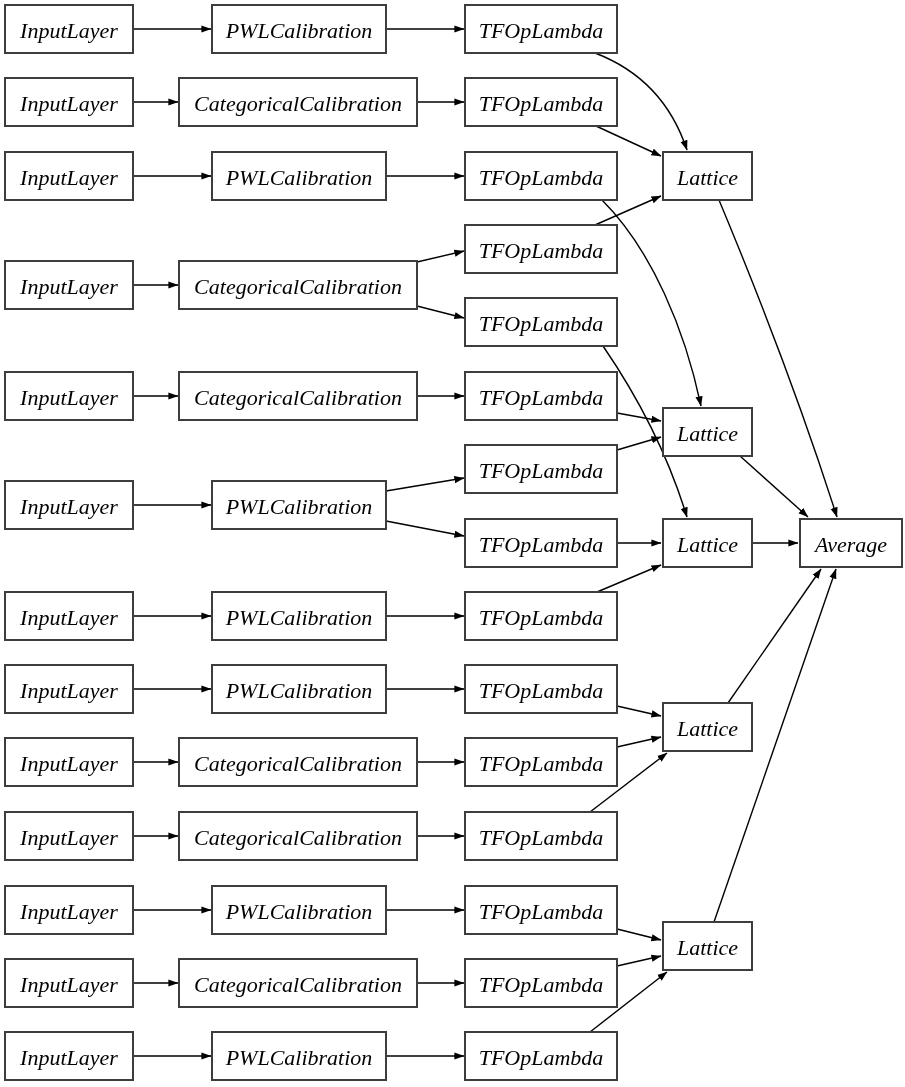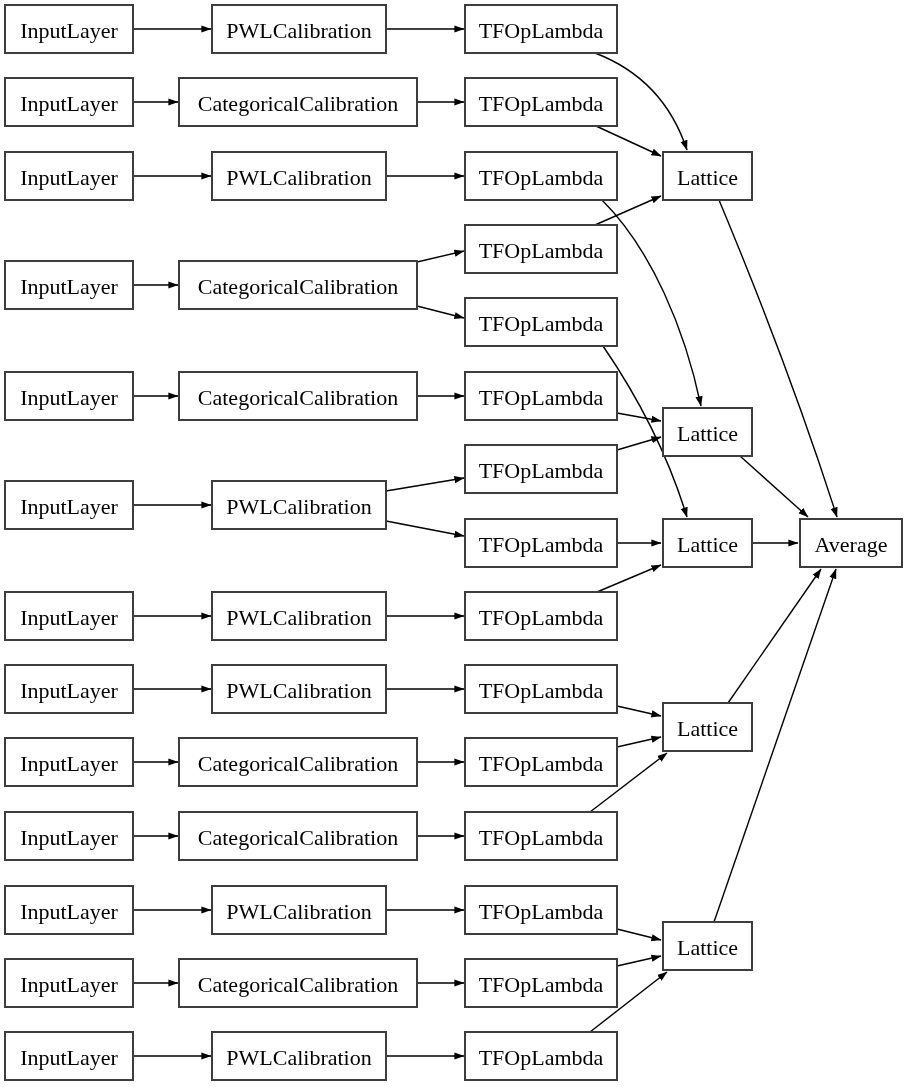--- a/index.html
+++ b/index.html
@@ -3,20 +3,21 @@
 <meta charset="utf-8">
 <title>Model Graph</title>
 <style>
   html, body { margin: 0; padding: 0; background: #ffffff; }
   .canvas {
     position: relative;
     width: 905px;
     height: 1087px;
     background: #ffffff;
     font-family: "Liberation Serif", "DejaVu Serif", serif;
+    font-style: italic;
   }
   svg { display: block; }
   svg text {
     font-family: "Liberation Serif", "DejaVu Serif", serif;
     font-size: 22px;
     fill: #000000;
   }
 </style>
 </head>
 <body>

